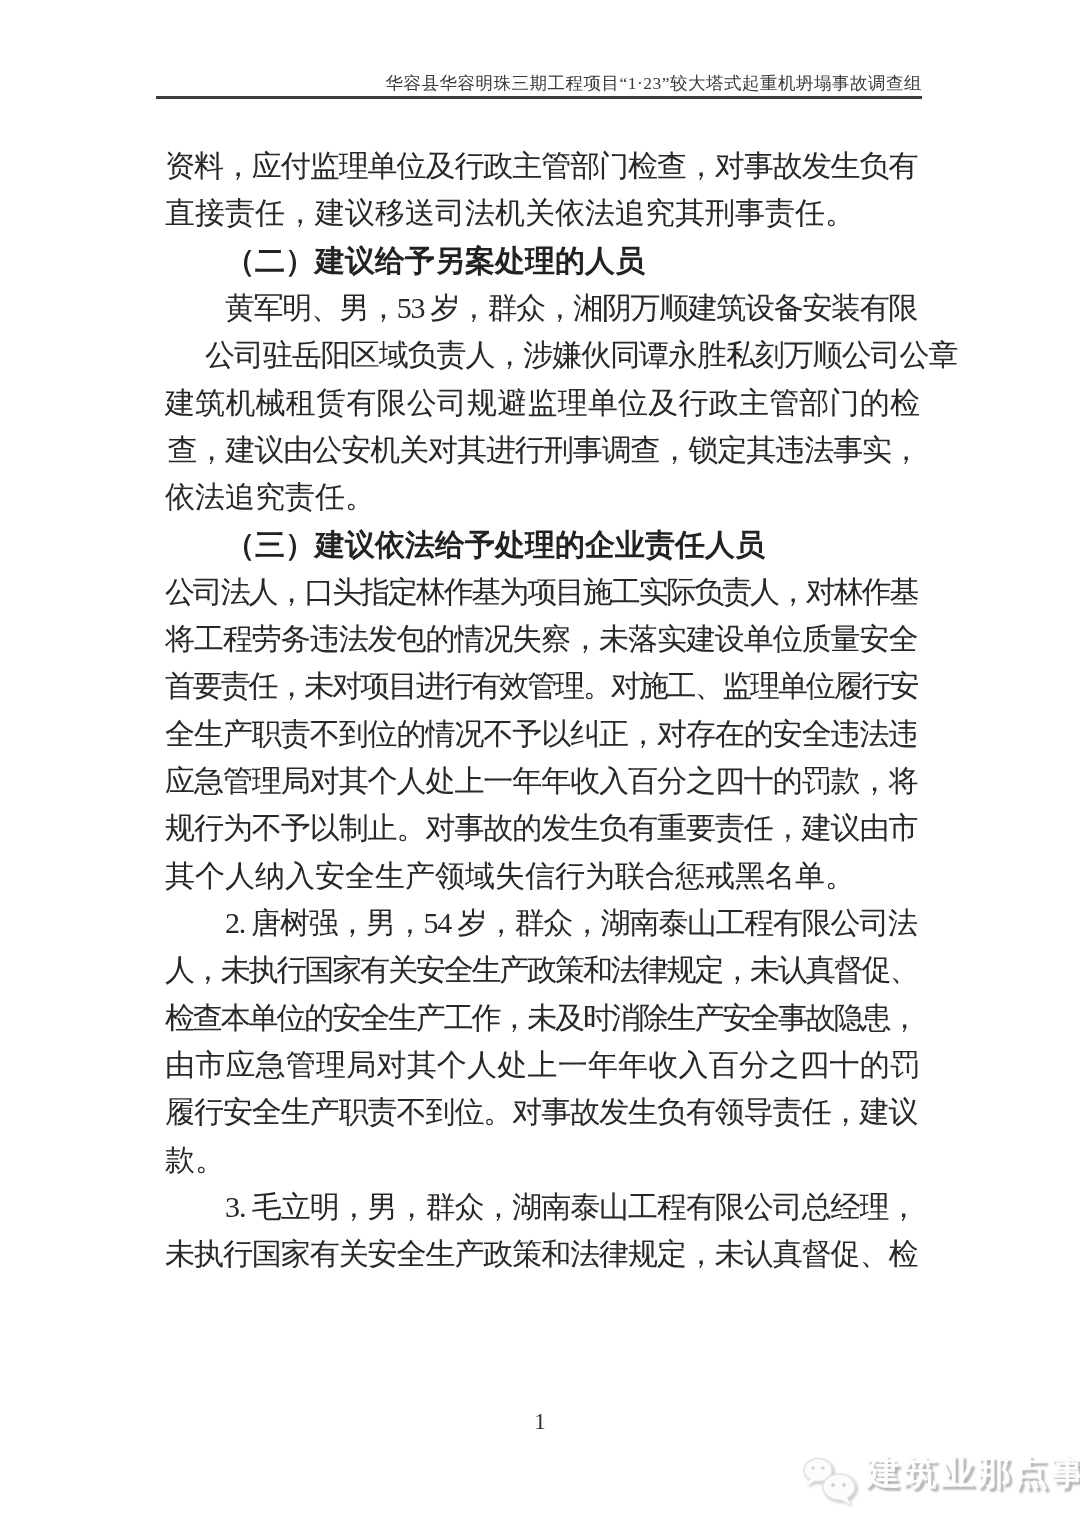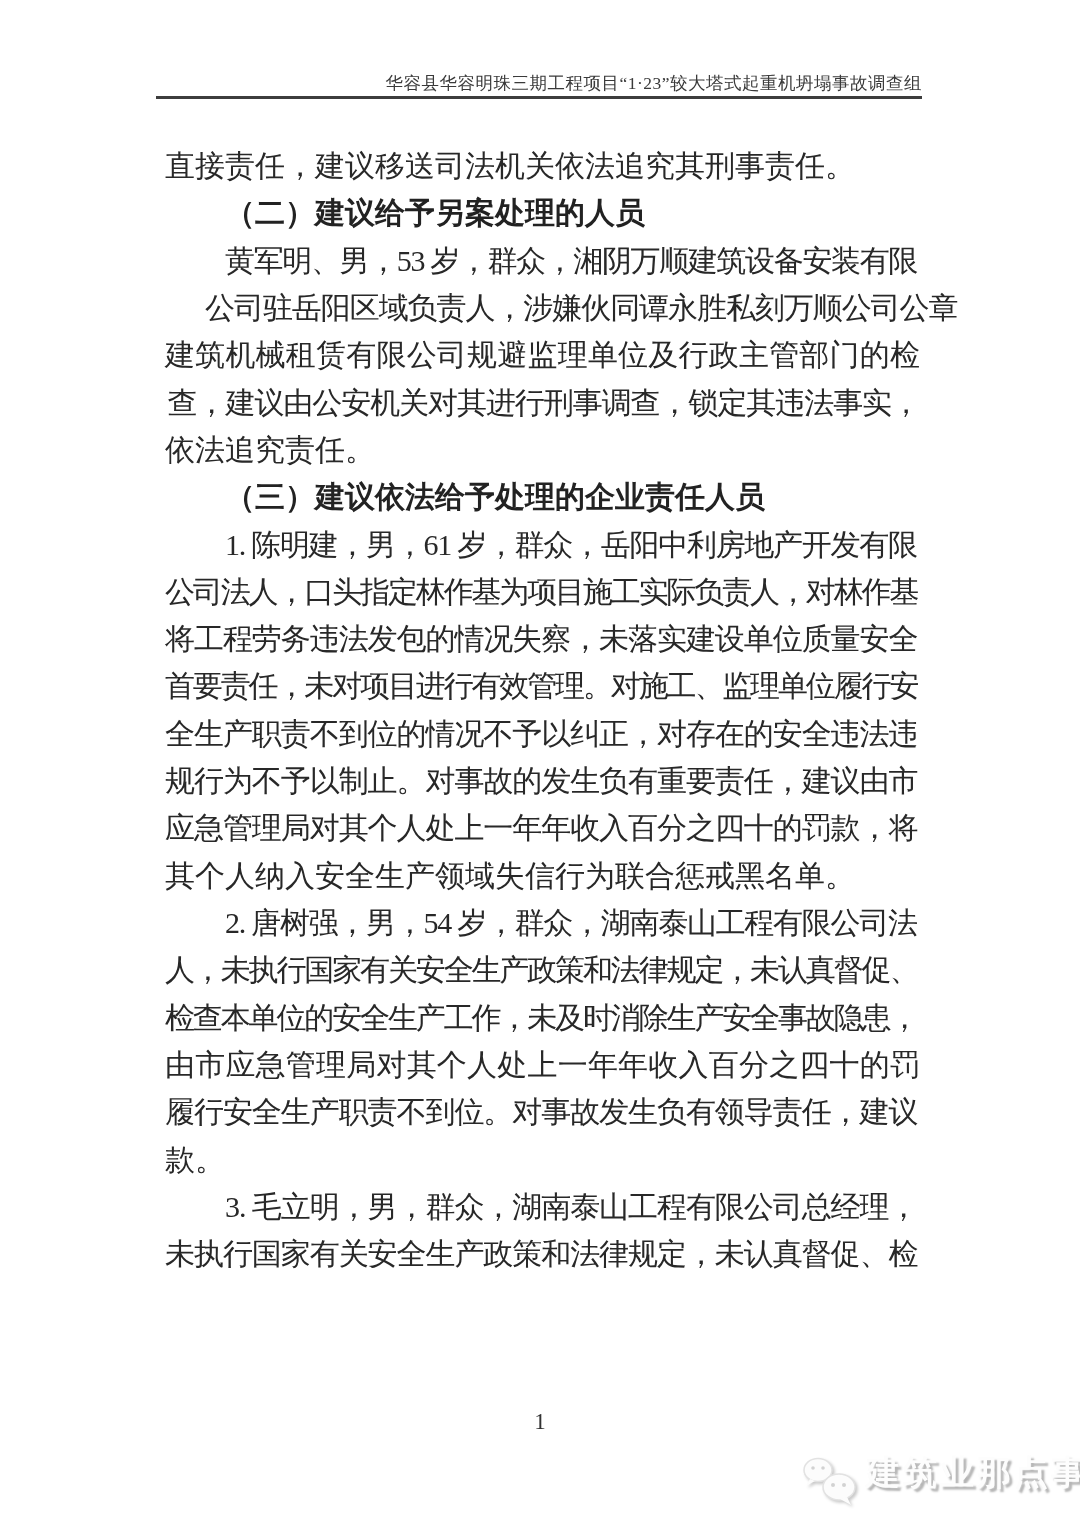--- a/index.html
+++ b/index.html
@@ -48,35 +48,35 @@
 </head>
 <body>
 
 <div class="page">
 
   <div class="header-text">华容县华容明珠三期工程项目“1·23”较大塔式起重机坍塌事故调查组</div>
 
   <div class="header-rule"></div>
 
   <div class="body-text" id="body-lines">
+      <div class="line" style="white-space: nowrap; letter-spacing: -1.06154px;">资料，应付监理单位及行政主管部门检查，对事故发生负有</div>
       <div class="line">直接责任，建议移送司法机关依法追究其刑事责任。</div>
       <div class="line heading indent">（二）建议给予另案处理的人员</div>
       <div class="line indent" style="white-space: nowrap; letter-spacing: -1.36923px;">黄军明、男，53 岁，群众，湘阴万顺建筑设备安装有限</div>
       <div class="line" style="white-space: nowrap; letter-spacing: -1.06154px; margin-left: 40px;">公司驻岳阳区域负责人，涉嫌伙同谭永胜私刻万顺公司公章</div>
       <div class="line jl" style="white-space: normal;">建筑机械租赁有限公司规避监理单位及行政主管部门的检</div>
       <div class="line" style="white-space: nowrap; letter-spacing: -1.06154px; text-align: right;">查，建议由公安机关对其进行刑事调查，锁定其违法事实，</div>
       <div class="line">依法追究责任。</div>
       <div class="line heading indent">（三）建议依法给予处理的企业责任人员</div>
-      <div class="line indent" style="white-space: nowrap; letter-spacing: -1.27857px;">1. 陈明建，男，61 岁，群众，岳阳中利房地产开发有限</div>
       <div class="line" style="white-space: nowrap; letter-spacing: -2.13704px;">公司法人，口头指定林作基为项目施工实际负责人，对林作基</div>
       <div class="line" style="white-space: nowrap; letter-spacing: -1.06154px;">将工程劳务违法发包的情况失察，未落实建设单位质量安全</div>
       <div class="line" style="white-space: nowrap; letter-spacing: -2.13704px;">首要责任，未对项目进行有效管理。对施工、监理单位履行安</div>
       <div class="line" style="white-space: nowrap; letter-spacing: -1.06154px;">全生产职责不到位的情况不予以纠正，对存在的安全违法违</div>
+      <div class="line" style="white-space: nowrap; letter-spacing: -1.06154px;">应急管理局对其个人处上一年年收入百分之四十的罚款，将</div>
       <div class="line" style="white-space: nowrap; letter-spacing: -1.06154px;">规行为不予以制止。对事故的发生负有重要责任，建议由市</div>
-      <div class="line" style="white-space: nowrap; letter-spacing: -1.06154px;">应急管理局对其个人处上一年年收入百分之四十的罚款，将</div>
       <div class="line">其个人纳入安全生产领域失信行为联合惩戒黑名单。</div>
       <div class="line indent" style="white-space: nowrap; letter-spacing: -1.27857px;">2. 唐树强，男，54 岁，群众，湖南泰山工程有限公司法</div>
       <div class="line" style="white-space: nowrap; letter-spacing: -2.13704px;">人，未执行国家有关安全生产政策和法律规定，未认真督促、</div>
       <div class="line" style="white-space: nowrap; letter-spacing: -2.13704px;">检查本单位的安全生产工作，未及时消除生产安全事故隐患，</div>
       <div class="line jl" style="white-space: normal;">由市应急管理局对其个人处上一年年收入百分之四十的罚</div>
       <div class="line" style="white-space: nowrap; letter-spacing: -1.06154px;">履行安全生产职责不到位。对事故发生负有领导责任，建议</div>
       <div class="line">款。</div>
       <div class="line indent" style="white-space: nowrap; letter-spacing: -1.06154px;">3. 毛立明，男，群众，湖南泰山工程有限公司总经理，</div>
       <div class="line" style="white-space: nowrap; letter-spacing: -1.06154px;">未执行国家有关安全生产政策和法律规定，未认真督促、检</div>
     </div>

